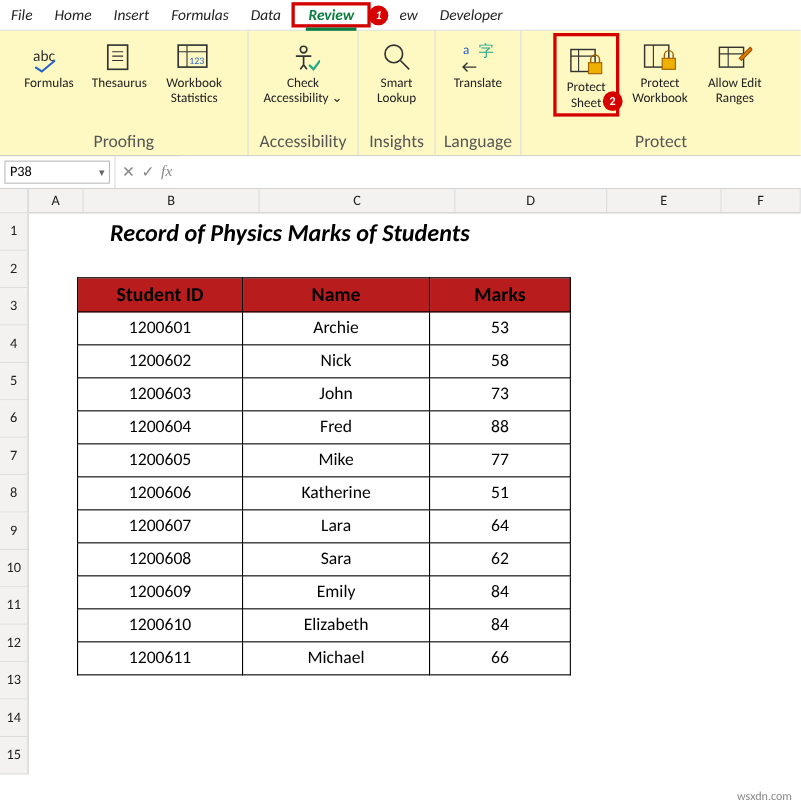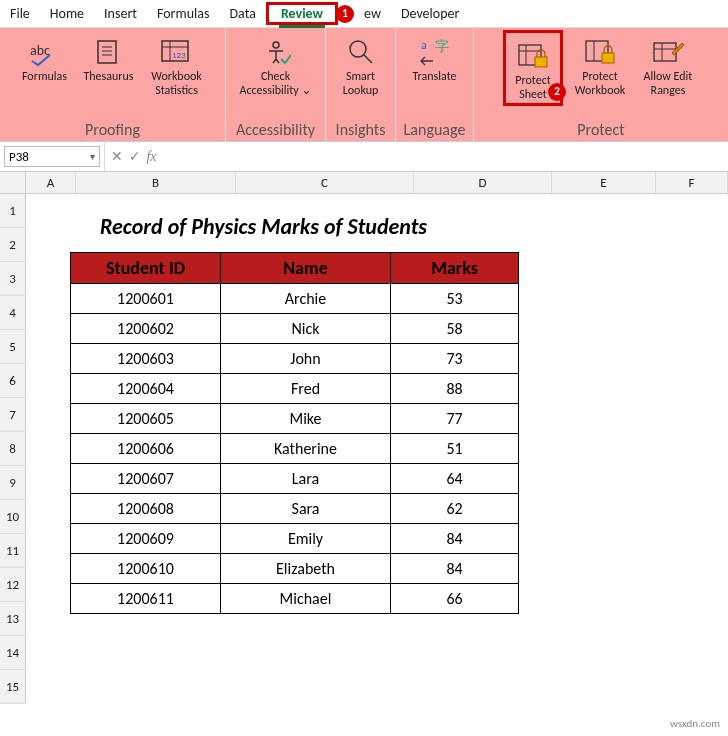--- a/index.html
+++ b/index.html
@@ -1,28 +1,28 @@
 <!DOCTYPE html>
 <html><head>
   <meta charset="utf-8">
   <style>
     * { box-sizing: border-box; margin: 0; padding: 0; font-family: "Segoe UI", Calibri, sans-serif; }
     body { width: 728px; height: 736px; background: #fff; overflow: hidden; position: relative; font-size: 14px; }
 
     
-    .menu-row { display: flex; height: 28px; border-bottom: 1px solid #ddd; align-items: center; }
+    .menu-row { display: flex; height: 28px; border-bottom: 1px solid #ddd; align-items: center; font-style: italic; }
     .menu-item { padding: 4px 10px; font-size: 14px; color: #222; cursor: pointer; }
     .menu-active { position: relative; color: #0a7d3e; font-weight: 600; margin-top: 30px; }
     .menu-active::after { content: ""; position: absolute; left: 8px; right: 8px; bottom: -2px; height: 3px; background: #0a7d3e; }
     .menu-review-wrap { border: 3px solid #d40000; padding: 0 2px; }
 
     .badge { display: inline-flex; align-items: center; justify-content: center; width: 18px; height: 18px; border-radius: 9px; background: #d60000; color: #fff; font-size: 11px; font-weight: bold; margin-left: -2px; }
 
     
-    .ribbon { display: flex; height: 114px; border-bottom: 1px solid #ccc; background: #fca5a5; }
+    .ribbon { display: flex; height: 114px; border-bottom: 1px solid #ccc; background: #fef9c3; }
     .group { display: flex; flex-direction: column; border-right: 1px solid #ddd; padding: 2px 4px 0 4px; }
     .group-buttons { display: flex; flex: 1; align-items: flex-start; gap: 6px; justify-content: center; }
     .group-label { text-align: center; font-size: 16px; color: #555; padding-bottom: 2px; }
     .rbtn { display: flex; flex-direction: column; align-items: center; justify-content: flex-start; width: 62px; padding-top: 4px; cursor: pointer; font-size: 12px; color: #222; text-align:center; line-height: 1.15; }
     .rbtn.narrow { width: 54px; }
     .rbtn.wide { width: 76px; }
     .icon-slot { height: 36px; display:flex; align-items:center; justify-content:center; }
     .protect-wrap { border: 3px solid #d40000; padding: 1px 0; position: relative; }
     .protect-wrap .badge { position: absolute; right: -6px; bottom: 2px; }
 
@@ -35,21 +35,21 @@
 
     
     .grid { position: relative; }
     .col-headers { display:flex; height:22px; background:#f3f2f1; border-bottom:1px solid #ccc; font-size:13px; color:#222; }
     .corner { width: 26px; border-right:1px solid #ccc; background:#f3f2f1; }
     .ch { text-align:center; border-right:1px solid #ddd; display:flex; align-items:center; justify-content:center; }
     .row-headers { position:absolute; top:22px; left:0; width:26px; }
     .rh { height:34px; display:flex; align-items:center; justify-content:center; border-bottom:1px solid #ddd; font-size:13px; background:#f3f2f1; color:#222; border-right:1px solid #ccc; }
 
     .sheet { position:absolute; left:26px; top:22px; right:0; }
-    .title-text { font-family: Calibri, sans-serif; font-size: 22px; font-weight:700; font-style: italic; padding-left: 74px; padding-top: 19px; }
+    .title-text { font-family: Calibri, sans-serif; font-size: 22px; font-weight:700; font-style: italic; padding-left: 74px; padding-top: 4px; }
     
     .data-table { position:absolute; top: 58px; left: 44px; border-collapse: collapse; }
     .data-table th { background:#b91c1c; border:1.5px solid #000; font-size:18px; font-weight:700; padding:4px 0; }
     .data-table td { border:1.5px solid #000; font-size:16px; text-align:center; padding:5px 0; }
     .c-id { width: 150px; }
     .c-name { width: 170px; }
     .c-marks { width: 128px; }
 
     .watermark { position:absolute; right:8px; bottom:6px; font-size:11px; color:#888; }
   </style>

